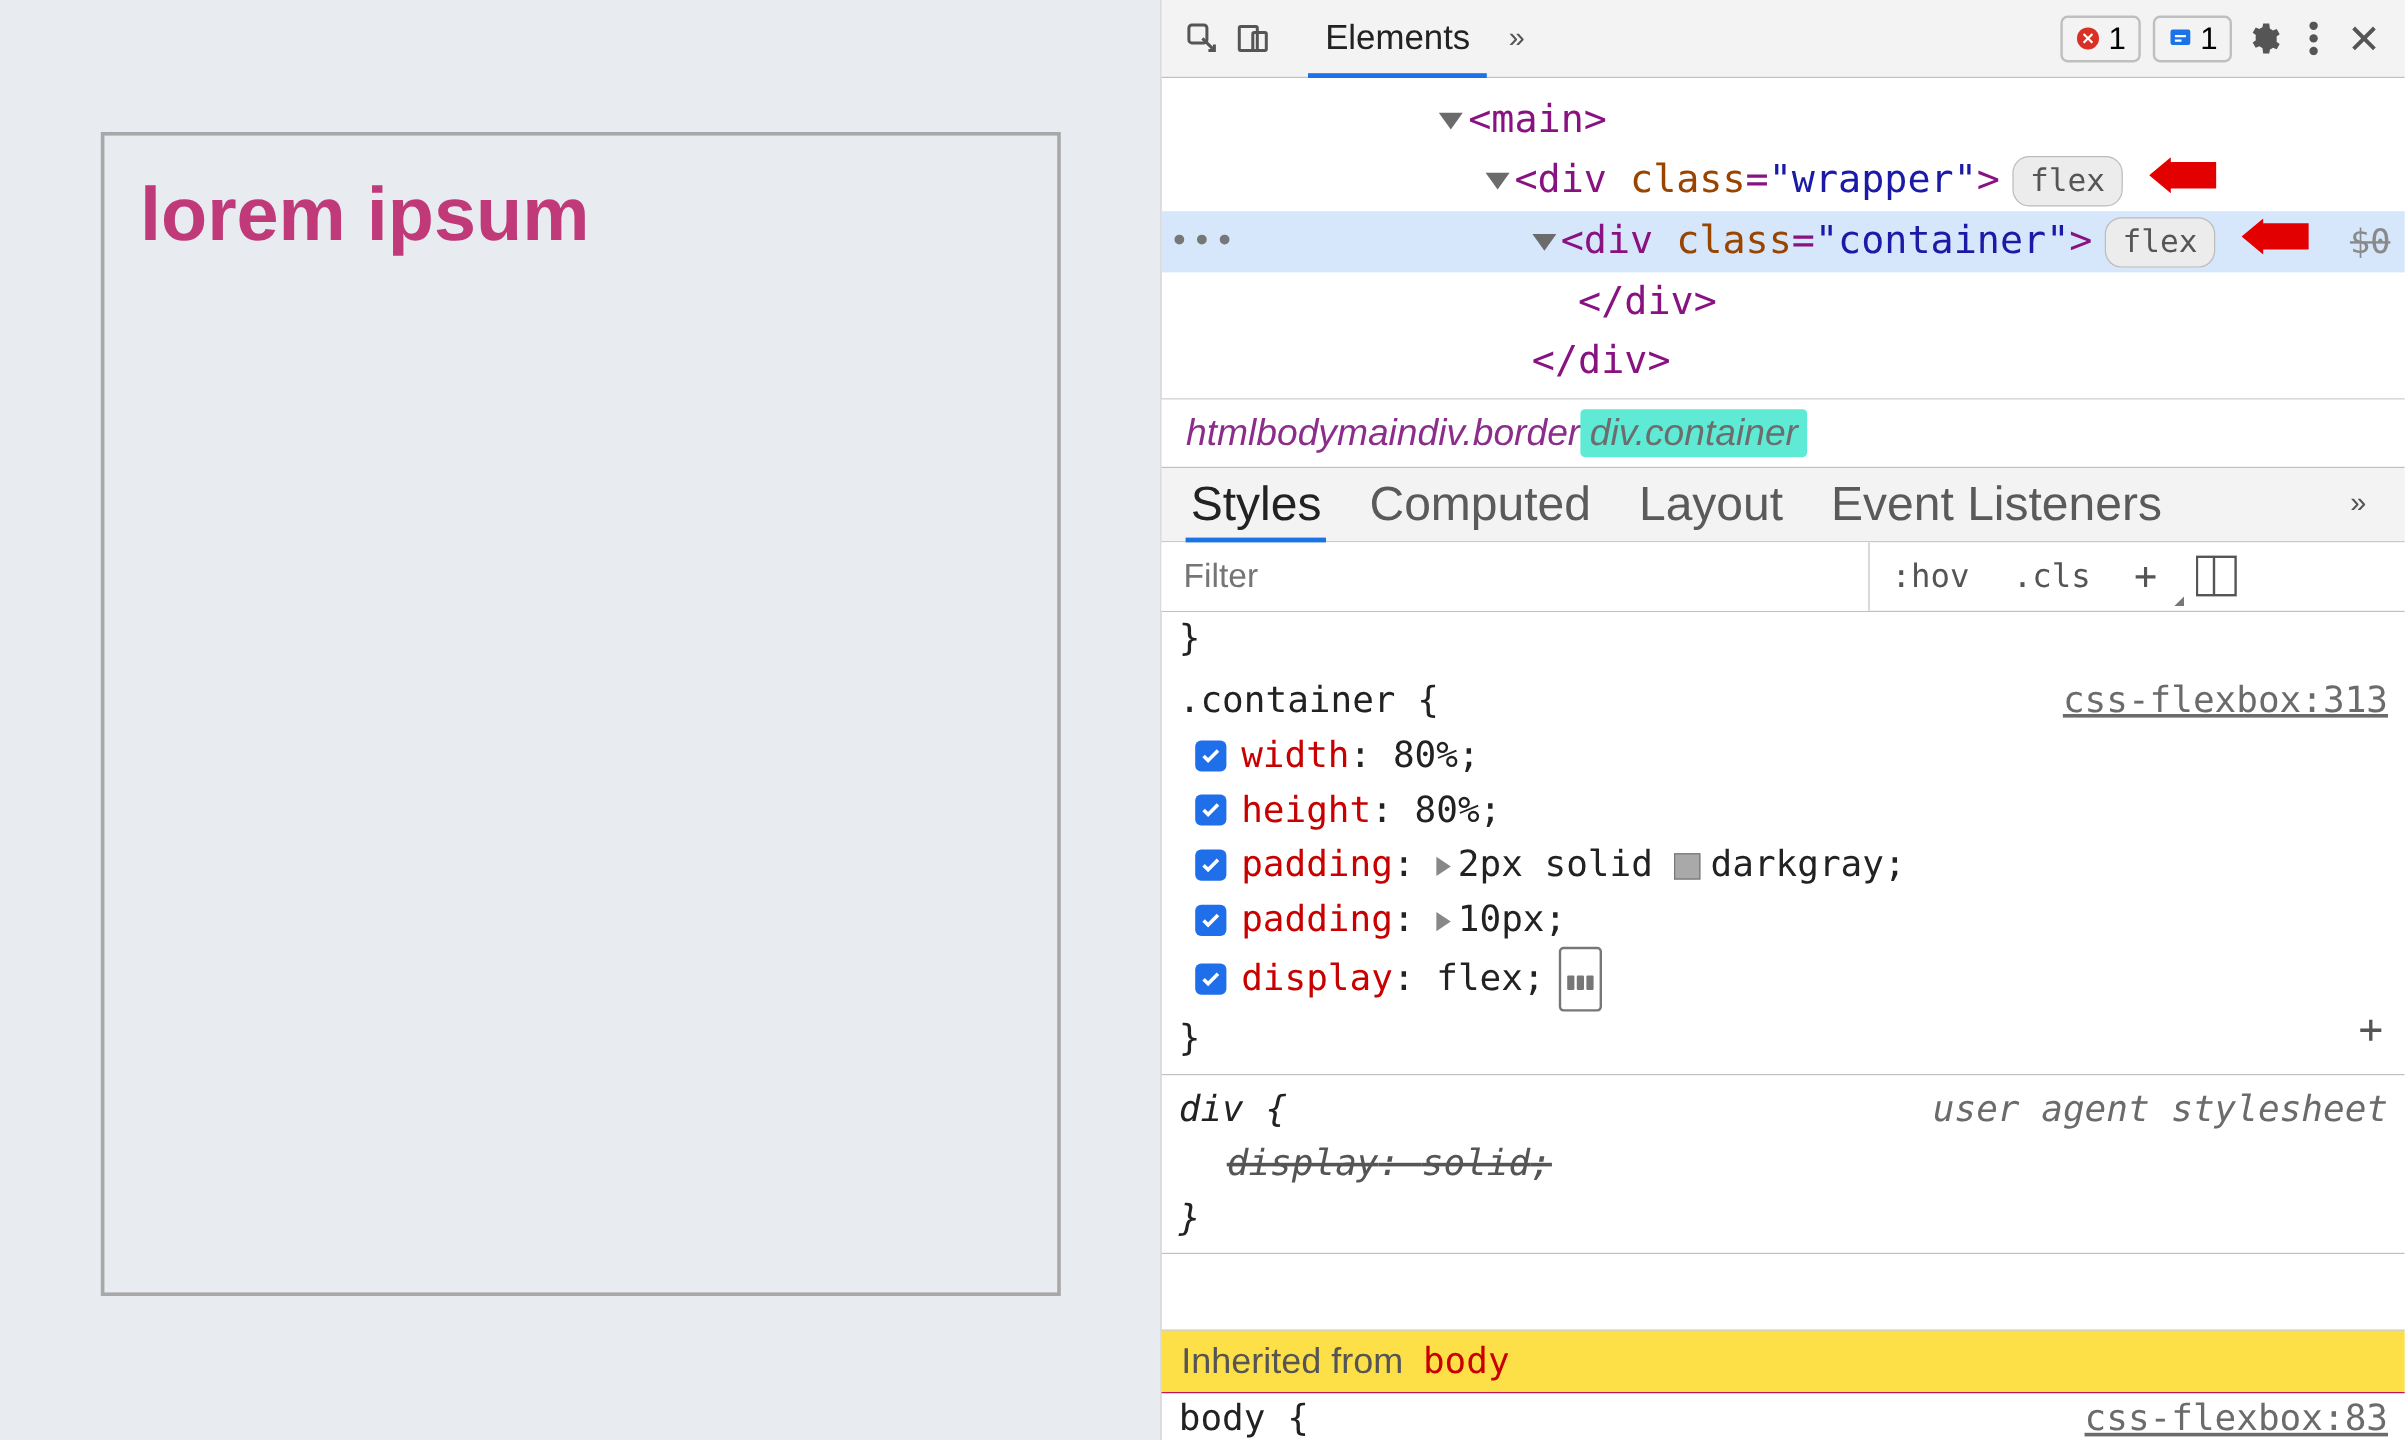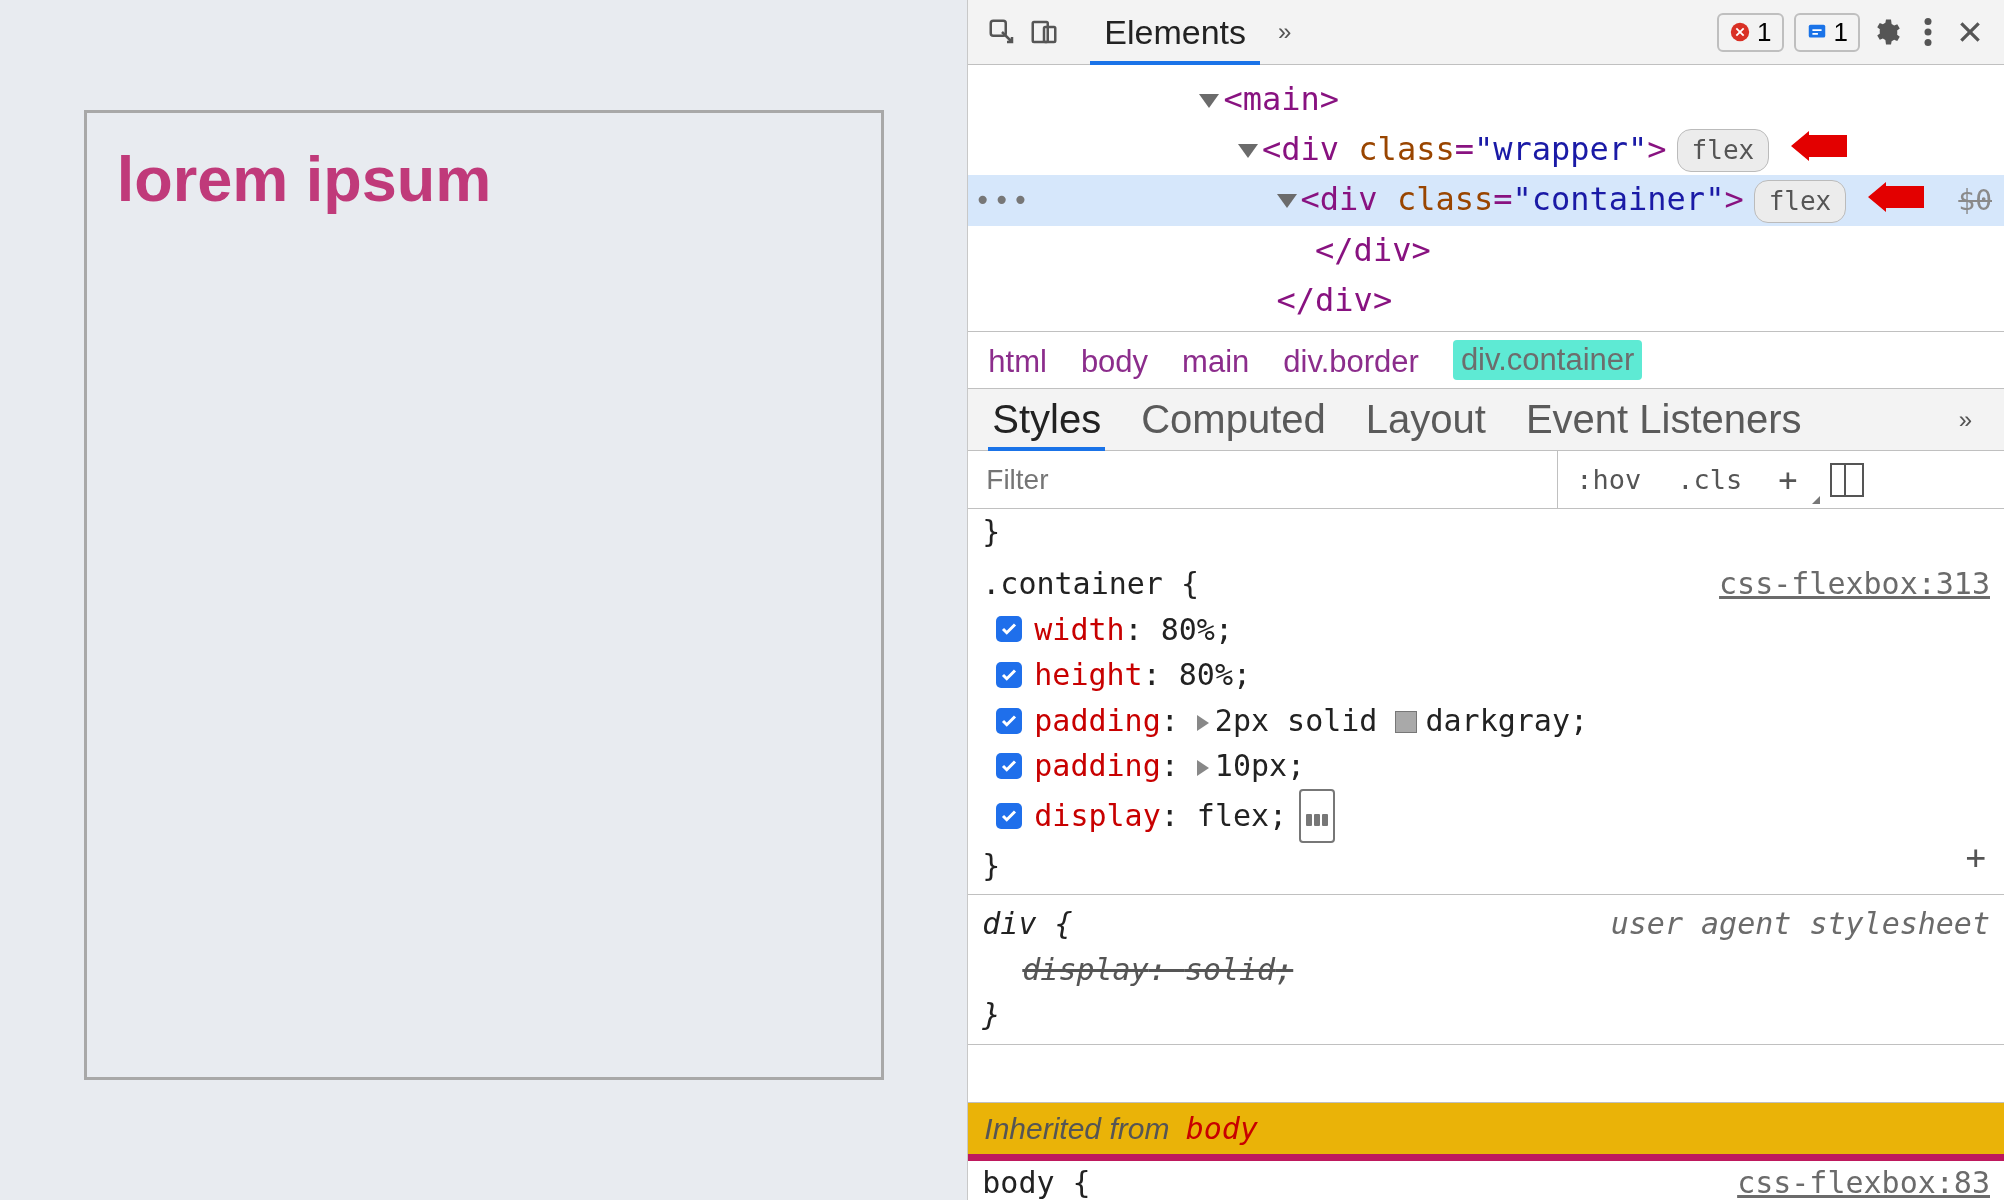--- a/index.html
+++ b/index.html
@@ -61,21 +61,21 @@
     display:flex;
     align-items:center;
     height:100%;
     margin-left:20px;
     gap:10px;
   }
   .toolbar-tab {
     padding:0 14px;
     height:100%;
     display:flex; align-items:center;
-    font-size:34px;
+    font-size:29px;
     color:#555;
     position:relative;
   }
   .toolbar-tab.active { color:#222; }
   .toolbar-tab.active::after {
     content:"";
     position:absolute;
     left:0; right:0; bottom:-1px;
     height:4px;
     background:#1a73e8;
@@ -149,26 +149,26 @@
     position:absolute;
     left:6px; top:50%;
     transform:translateY(-50%);
     font-size:28px;
     color:#777;
     letter-spacing:2px;
   }
   
   .breadcrumb {
     display:flex;
-    align-items:flex-end;
-    gap:34px;
+    align-items:center;
     padding:8px 20px;
     font-size:31px;
     border-bottom:1px solid #c0c0c0;
     background:#fff;
+    font-style:italic;
   }
   .crumb { color:#8c2d8c; }
   .crumb.sel { background:#5eead4; color:#6d6d6d; padding:2px 8px; border-radius:4px; }
   
   .subtabs {
     display:flex;
     align-items:center;
     gap:40px;
     padding:0 24px;
     height:62px;
@@ -296,23 +296,22 @@
   .add-plus {
     position:absolute;
     right:18px; bottom:10px;
     font-size:34px;
     color:#555;
   }
   
   .inherit {
     padding:8px 16px;
     font-size:30px;
-    background:#eab308;
-    border-bottom:7px solid #be185d;
-    font-style:italic;
+    background:#fde047;
+    border-bottom:1px solid #be185d;
   }
   .inherit .from { color:#555; }
   .inherit .sel { color:#c80000; font-family: ui-monospace, Menlo, Consolas, monospace; margin-left:8px;}
   .bottom-peek {
     padding:4px 14px 0 14px;
     font-family: ui-monospace, Menlo, Consolas, monospace;
     font-size:30px;
     color:#222;
     display:flex;
     justify-content:space-between;

